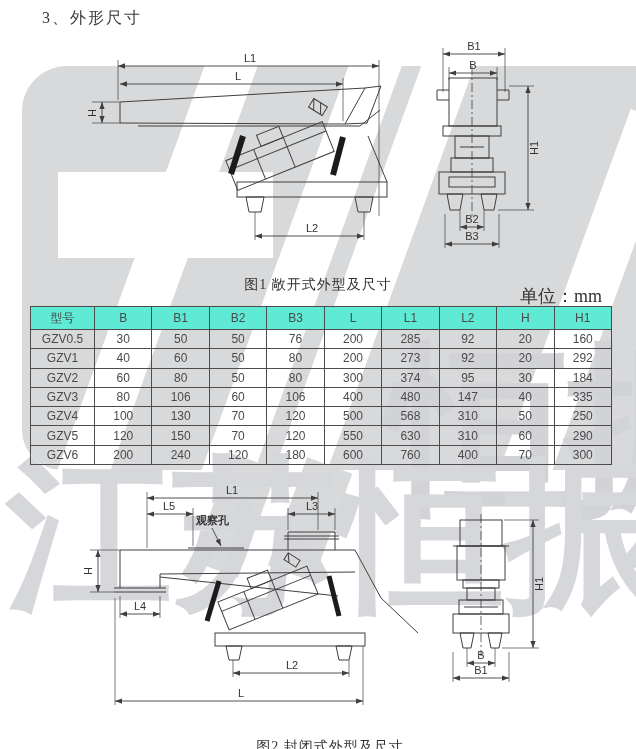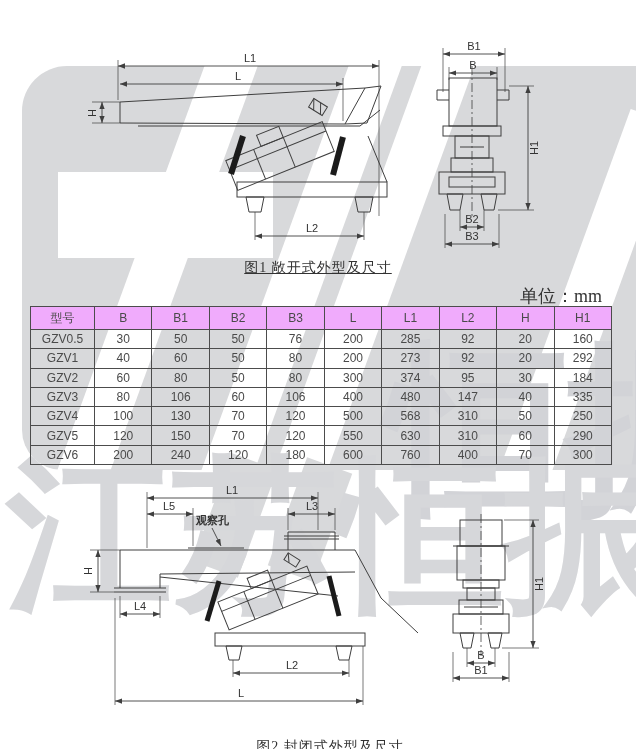--- a/index.html
+++ b/index.html
@@ -26,39 +26,39 @@
   
   .content{position:absolute;left:0;top:0;width:100%;height:100%;z-index:5;}
   .title{
     position:absolute;left:42px;top:8px;font-size:16px;letter-spacing:2px;
     font-family:"Liberation Serif",serif;color:#3a3a3a;
   }
   .caption{
     position:absolute;width:100%;text-align:center;font-size:14px;letter-spacing:1px;
     font-family:"Liberation Serif",serif;color:#333;
   }
-  .caption1{top:259px;text-decoration:underline;}
+  .caption1{top:276px;}
   .caption2{top:738px;margin-left:12px;}
   .unit{
     position:absolute;right:34px;top:284px;font-size:18px;
     font-family:"Liberation Serif",serif;color:#333;
   }
   .fig{position:absolute;}
   .fig1{left:28px;top:36px;}
   .fig2{left:36px;top:486px;}
   
   table.spec{
     position:absolute;left:30px;top:306px;width:582px;height:159px;
     border-collapse:collapse;table-layout:fixed;
   }
   table.spec th,table.spec td{
     border:1px solid #4c4c4c;text-align:center;vertical-align:middle;
     font-size:12px;color:#4a4a4a;padding:0;
   }
-  table.spec th{background:#f0abfc;font-weight:normal;height:22px;}
+  table.spec th{background:#5eead4;font-weight:normal;height:22px;}
   table.spec td{background:transparent;}
   
   svg .ln{stroke:#3f3f3f;stroke-width:1;fill:none;}
   svg .dim{stroke:#3f3f3f;stroke-width:0.9;fill:none;}
   svg .ext{stroke:#3f3f3f;stroke-width:0.7;fill:none;}
   svg .spring{stroke:#1b1b1b;stroke-width:6;fill:none;}
   svg .spring2{stroke:#1b1b1b;stroke-width:5;fill:none;}
   svg .cl{stroke:#3f3f3f;stroke-width:0.8;fill:none;stroke-dasharray:9 3 2 3;}
   svg text{font-family:"Liberation Sans",sans-serif;font-size:11px;fill:#333;}
   svg text.cn{font-family:"Liberation Serif",serif;font-size:11px;font-weight:bold;}
@@ -74,20 +74,21 @@
   <div class="wm wm-stripe" style="left:265px;top:10px;transform:rotate(20deg);"></div>
   <div class="wm wm-stripe" style="left:345px;top:-10px;transform:rotate(20deg);"></div>
   <div class="wm wm-stripe" style="left:530px;top:100px;transform:rotate(20deg);"></div>
   <div class="wm wm-tail" style="left:211px;top:458px;transform:rotate(20deg);"></div>
   <div class="wm wm-tail" style="left:286px;top:462px;transform:rotate(20deg);"></div>
   <div class="wm wm-text wm-text-right">恒振</div>
   <div class="wm wm-text wm-text-bottom">江苏恒振</div>
 
   <div class="content">
 
+    <div class="title">3、外形尺寸</div>
 
     <svg class="fig fig1" width="590" height="222" viewBox="0 0 590 222">
       <defs>
         <marker id="ae1" markerWidth="9" markerHeight="6" refX="8" refY="3" orient="auto">
           <path d="M0,0 L8,3 L0,6 z" fill="#3f3f3f"></path>
         </marker>
         <marker id="as1" markerWidth="9" markerHeight="6" refX="8" refY="3" orient="auto-start-reverse">
           <path d="M0,0 L8,3 L0,6 z" fill="#3f3f3f"></path>
         </marker>
       </defs>

